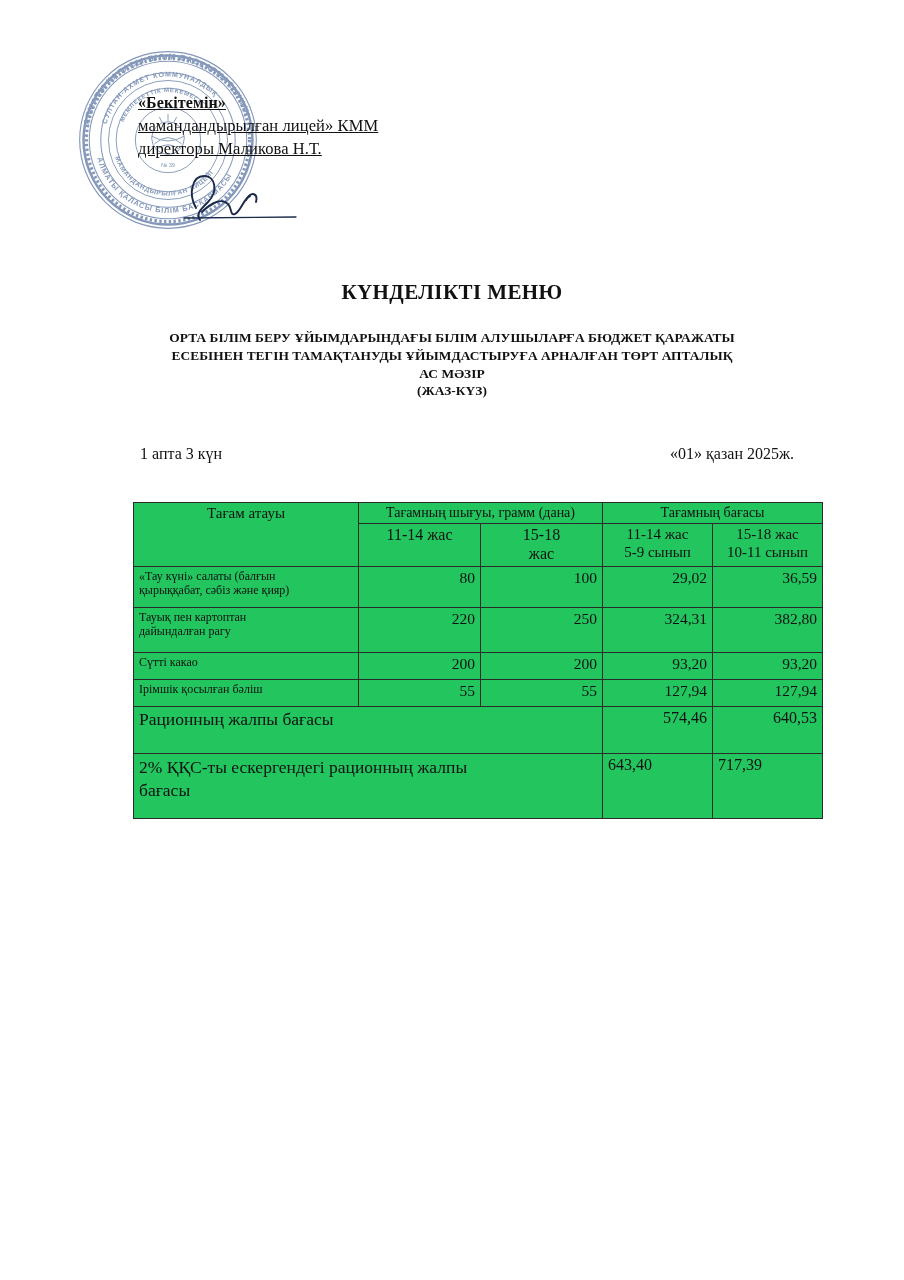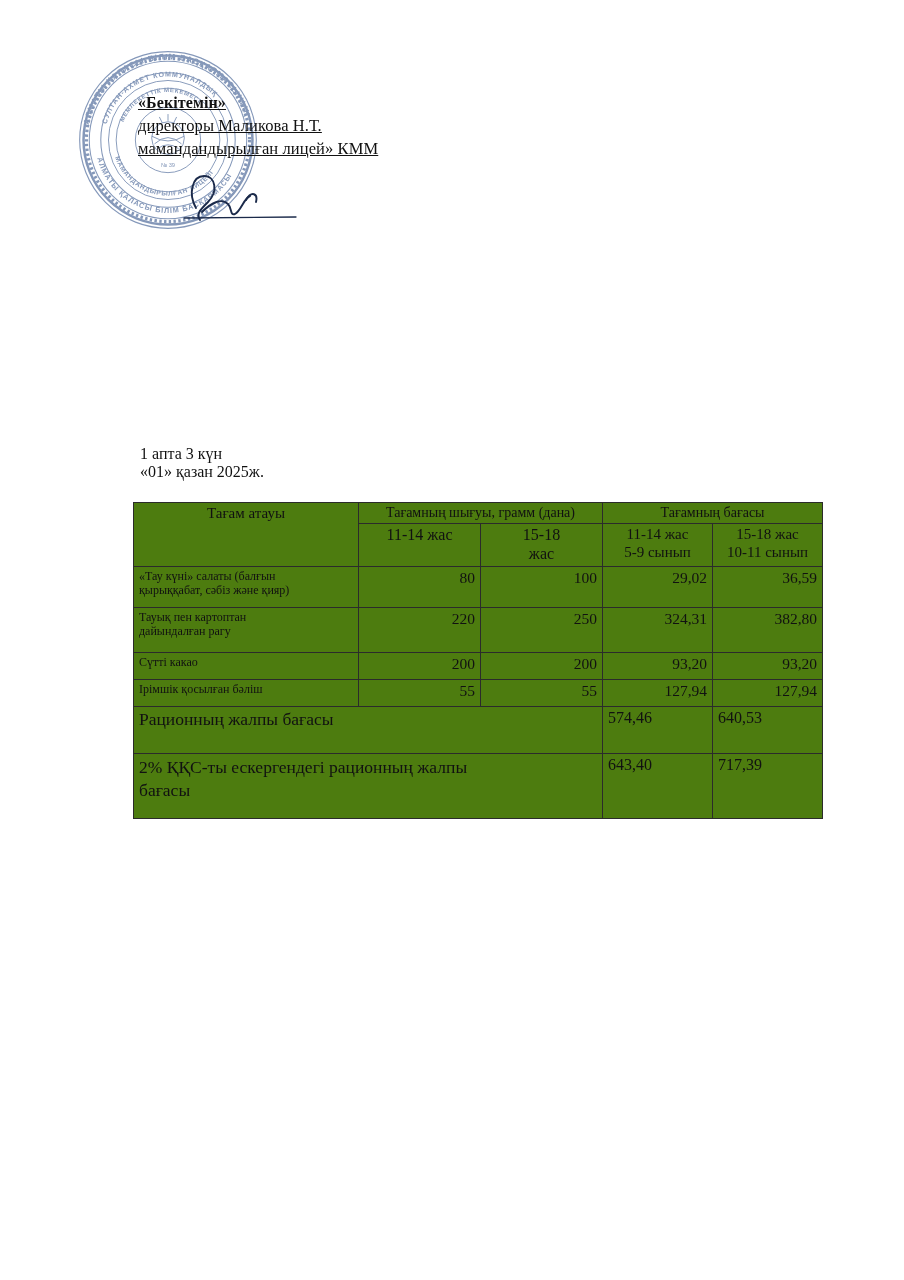--- a/index.html
+++ b/index.html
@@ -96,40 +96,39 @@
   
   .meta-row {
     position: absolute;
     left: 140px;
     right: 110px;
     top: 445px;
     display: flex;
     justify-content: space-between;
     align-items: baseline;
     font-size: 16px;
-    flex-direction: column;
   }
   .meta-date .u { }
 
   
   .menu-table {
     position: absolute;
     left: 133px;
     top: 502px;
     width: 689px;
     border-collapse: collapse;
     table-layout: fixed;
     font-size: 14.5px;
   }
   .menu-table td, .menu-table th {
     border: 1px solid #2b2b2b;
     padding: 2px 5px;
     vertical-align: top;
     font-weight: normal;
-    background: #4d7c0f;
+    background: #22c55e;
   }
   .col-name   { width: 225px; }
   .col-out1   { width: 122px; }
   .col-out2   { width: 122px; }
   .col-price1 { width: 110px; }
   .col-price2 { width: 110px; }
 
   .th-group {
     text-align: center;
     font-weight: bold;
@@ -172,21 +171,21 @@
   tr.r-balish td { height: 22px; }
 
   .total-label {
     font-weight: bold;
     font-size: 17.5px;
     vertical-align: middle;
     padding: 6px 5px 8px;
     line-height: 1.25;
   }
   .total-num {
-    text-align: left;
+    text-align: right;
     font-weight: bold;
     font-size: 16px;
     vertical-align: top;
     padding-top: 6px;
   }
   tr.r-total1 td { height: 42px; }
 
   .total-label-2 {
     font-weight: bold;
     font-size: 17.5px;
@@ -252,36 +251,43 @@
         <path d="M 89,109 q 11,-8 22,0"></path>
         <path d="M 100,80 l 0,-7 M 94,82 l -3,-6 M 106,82 l 3,-6"></path>
         <path d="M 83,96 q 17,10 34,0"></path>
       </g>
       <text x="100" y="128" text-anchor="middle" font-size="6" font-family="'Liberation Sans', sans-serif" fill="#7b90b4">№ 39</text>
     </svg>
   </div>
 
   <div class="approval-block">
     <div class="approval-line first">«Бекітемін»</div>
+    <div class="approval-line">мамандандырылған лицей» КММ</div>
     <div class="approval-line">директоры Маликова Н.Т.</div>
-    <div class="approval-line">мамандандырылған лицей» КММ</div>
   </div>
 
   <div class="signature">
     <svg viewBox="0 0 130 58" xmlns="http://www.w3.org/2000/svg">
       <g fill="none" stroke="#1b2a4a" stroke-width="1.9" stroke-linecap="round">
         <path d="M 18,40 C 10,26 14,8 26,8 C 38,8 40,24 30,34 C 22,42 18,46 22,52"></path>
         <path d="M 24,44 C 34,34 44,30 50,36 C 54,40 52,48 57,46 C 63,43 66,30 72,28"></path>
         <path d="M 68,32 C 74,22 80,26 78,34"></path>
         <path d="M 6,50 L 118,49" stroke-width="1.3"></path>
       </g>
     </svg>
   </div>
 
-
+  <div class="doc-title">КҮНДЕЛІКТІ МЕНЮ</div>
+
+  <div class="doc-subtitle">
+    <span class="l1">ОРТА БІЛІМ БЕРУ ҰЙЫМДАРЫНДАҒЫ БІЛІМ АЛУШЫЛАРҒА БЮДЖЕТ ҚАРАЖАТЫ</span>
+    <span class="l2">ЕСЕБІНЕН ТЕГІН ТАМАҚТАНУДЫ ҰЙЫМДАСТЫРУҒА АРНАЛҒАН ТӨРТ АПТАЛЫҚ</span>
+    <span class="l3">АС МӘЗІР</span>
+    <span class="l4">(ЖАЗ-КҮЗ)</span>
+  </div>
 
   <div class="meta-row">
     <div>1 апта 3 күн</div>
     <div class="meta-date">
       <span>«01»</span>
       <span class="u">қазан</span>
       <span>2025ж.</span>
     </div>
   </div>
 

